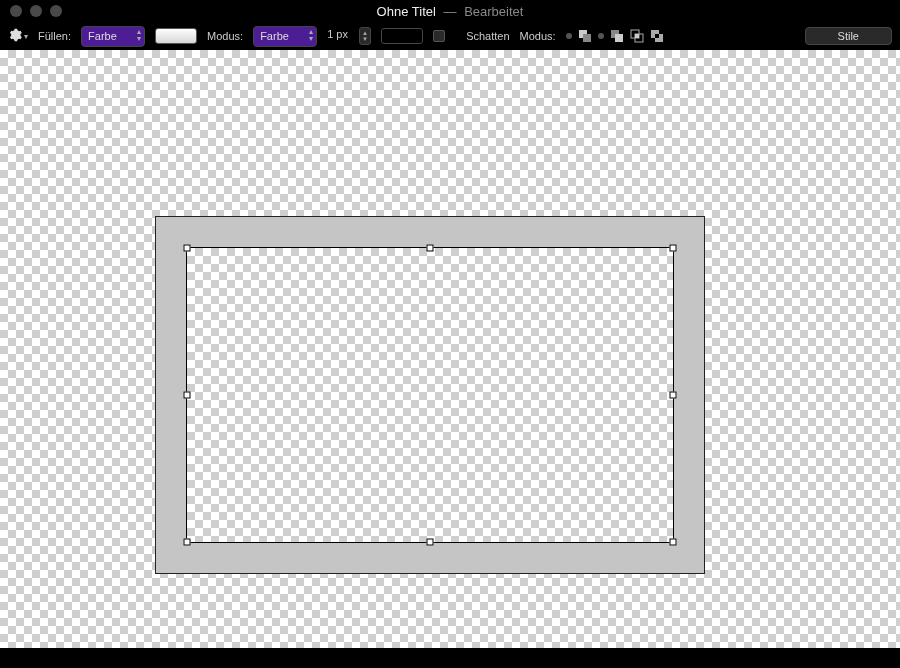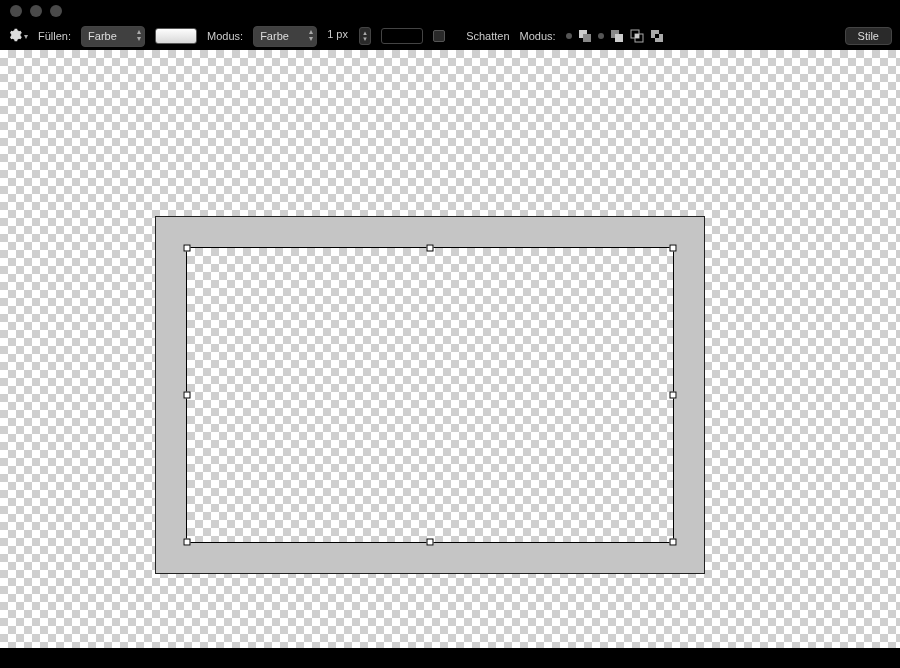--- a/index.html
+++ b/index.html
@@ -41,21 +41,21 @@
     padding: 0 8px;
     color: #ccc;
     font-size: 11px;
   }
   .tb-gear {
     display: flex; align-items: center; gap: 2px;
     color: #ddd;
   }
   .tb-label { color: #ccc; }
   .tb-select {
-    background: #404040;
+    background: #4c1d95;
     border: 1px solid #444;
     border-radius: 4px;
     height: 21px;
     padding: 0 16px 0 6px;
     min-width: 64px;
     color: #ddd;
     font-size: 11px;
     position: relative;
     display: flex; align-items: center;
   }
@@ -84,21 +84,21 @@
     width: 12px; height: 12px; background: #2a2a2a; border: 1px solid #555; border-radius: 2px;
     display: inline-block; vertical-align: middle;
   }
   .mode-icons { display: flex; align-items: center; gap: 6px; }
   .mode-icon {
     width: 14px; height: 14px; position: relative;
   }
   .mode-icon svg { width: 14px; height: 14px; display:block; }
   .tb-button {
     background: #2a2a2a; border: 1px solid #444; border-radius: 4px;
-    height: 18px; padding: 0 12px; color: #ddd; font-size: 11px;
+    height: 18px; padding: 0 32px; color: #ddd; font-size: 11px;
     display: flex; align-items: center;
   }
   .mode-radio { width:6px; height:6px; border-radius:50%; background:#555; display:inline-block; }
 
   
   .canvas-wrap {
     flex: 1;
     position: relative;
     overflow: hidden;
   }
@@ -153,20 +153,25 @@
 <body>
 
 <div class="window">
 
   <div class="titlebar">
     <div class="traffic-lights">
       <div class="traffic-light"></div>
       <div class="traffic-light"></div>
       <div class="traffic-light"></div>
     </div>
+    <div class="title-center">
+      <span class="main">Ohne Titel</span>
+      <span class="sep">—</span>
+      <span class="sub">Bearbeitet</span>
+    </div>
   </div>
 
   <div class="toolbar">
     <div class="tb-gear">
       <span>
         <svg viewBox="0 0 16 16" width="14" height="14">
             <path fill="#ddd" d="M8 10.5A2.5 2.5 0 1 0 8 5.5a2.5 2.5 0 0 0 0 5zm6.4-2.5c0-.4 0-.7-.1-1.1l1.5-1.2-1.5-2.6-1.8.6c-.5-.4-1.1-.8-1.7-1l-.3-1.9H7.5l-.3 1.9c-.6.2-1.2.6-1.7 1l-1.8-.6L2.2 5.7l1.5 1.2c-.1.4-.1.7-.1 1.1s0 .7.1 1.1l-1.5 1.2 1.5 2.6 1.8-.6c.5.4 1.1.8 1.7 1l.3 1.9h3l.3-1.9c.6-.2 1.2-.6 1.7-1l1.8.6 1.5-2.6-1.5-1.2c.1-.4.1-.7.1-1.1z"></path>
           </svg>
       </span>
       <span style="font-size:8px;color:#aaa;">▾</span>

